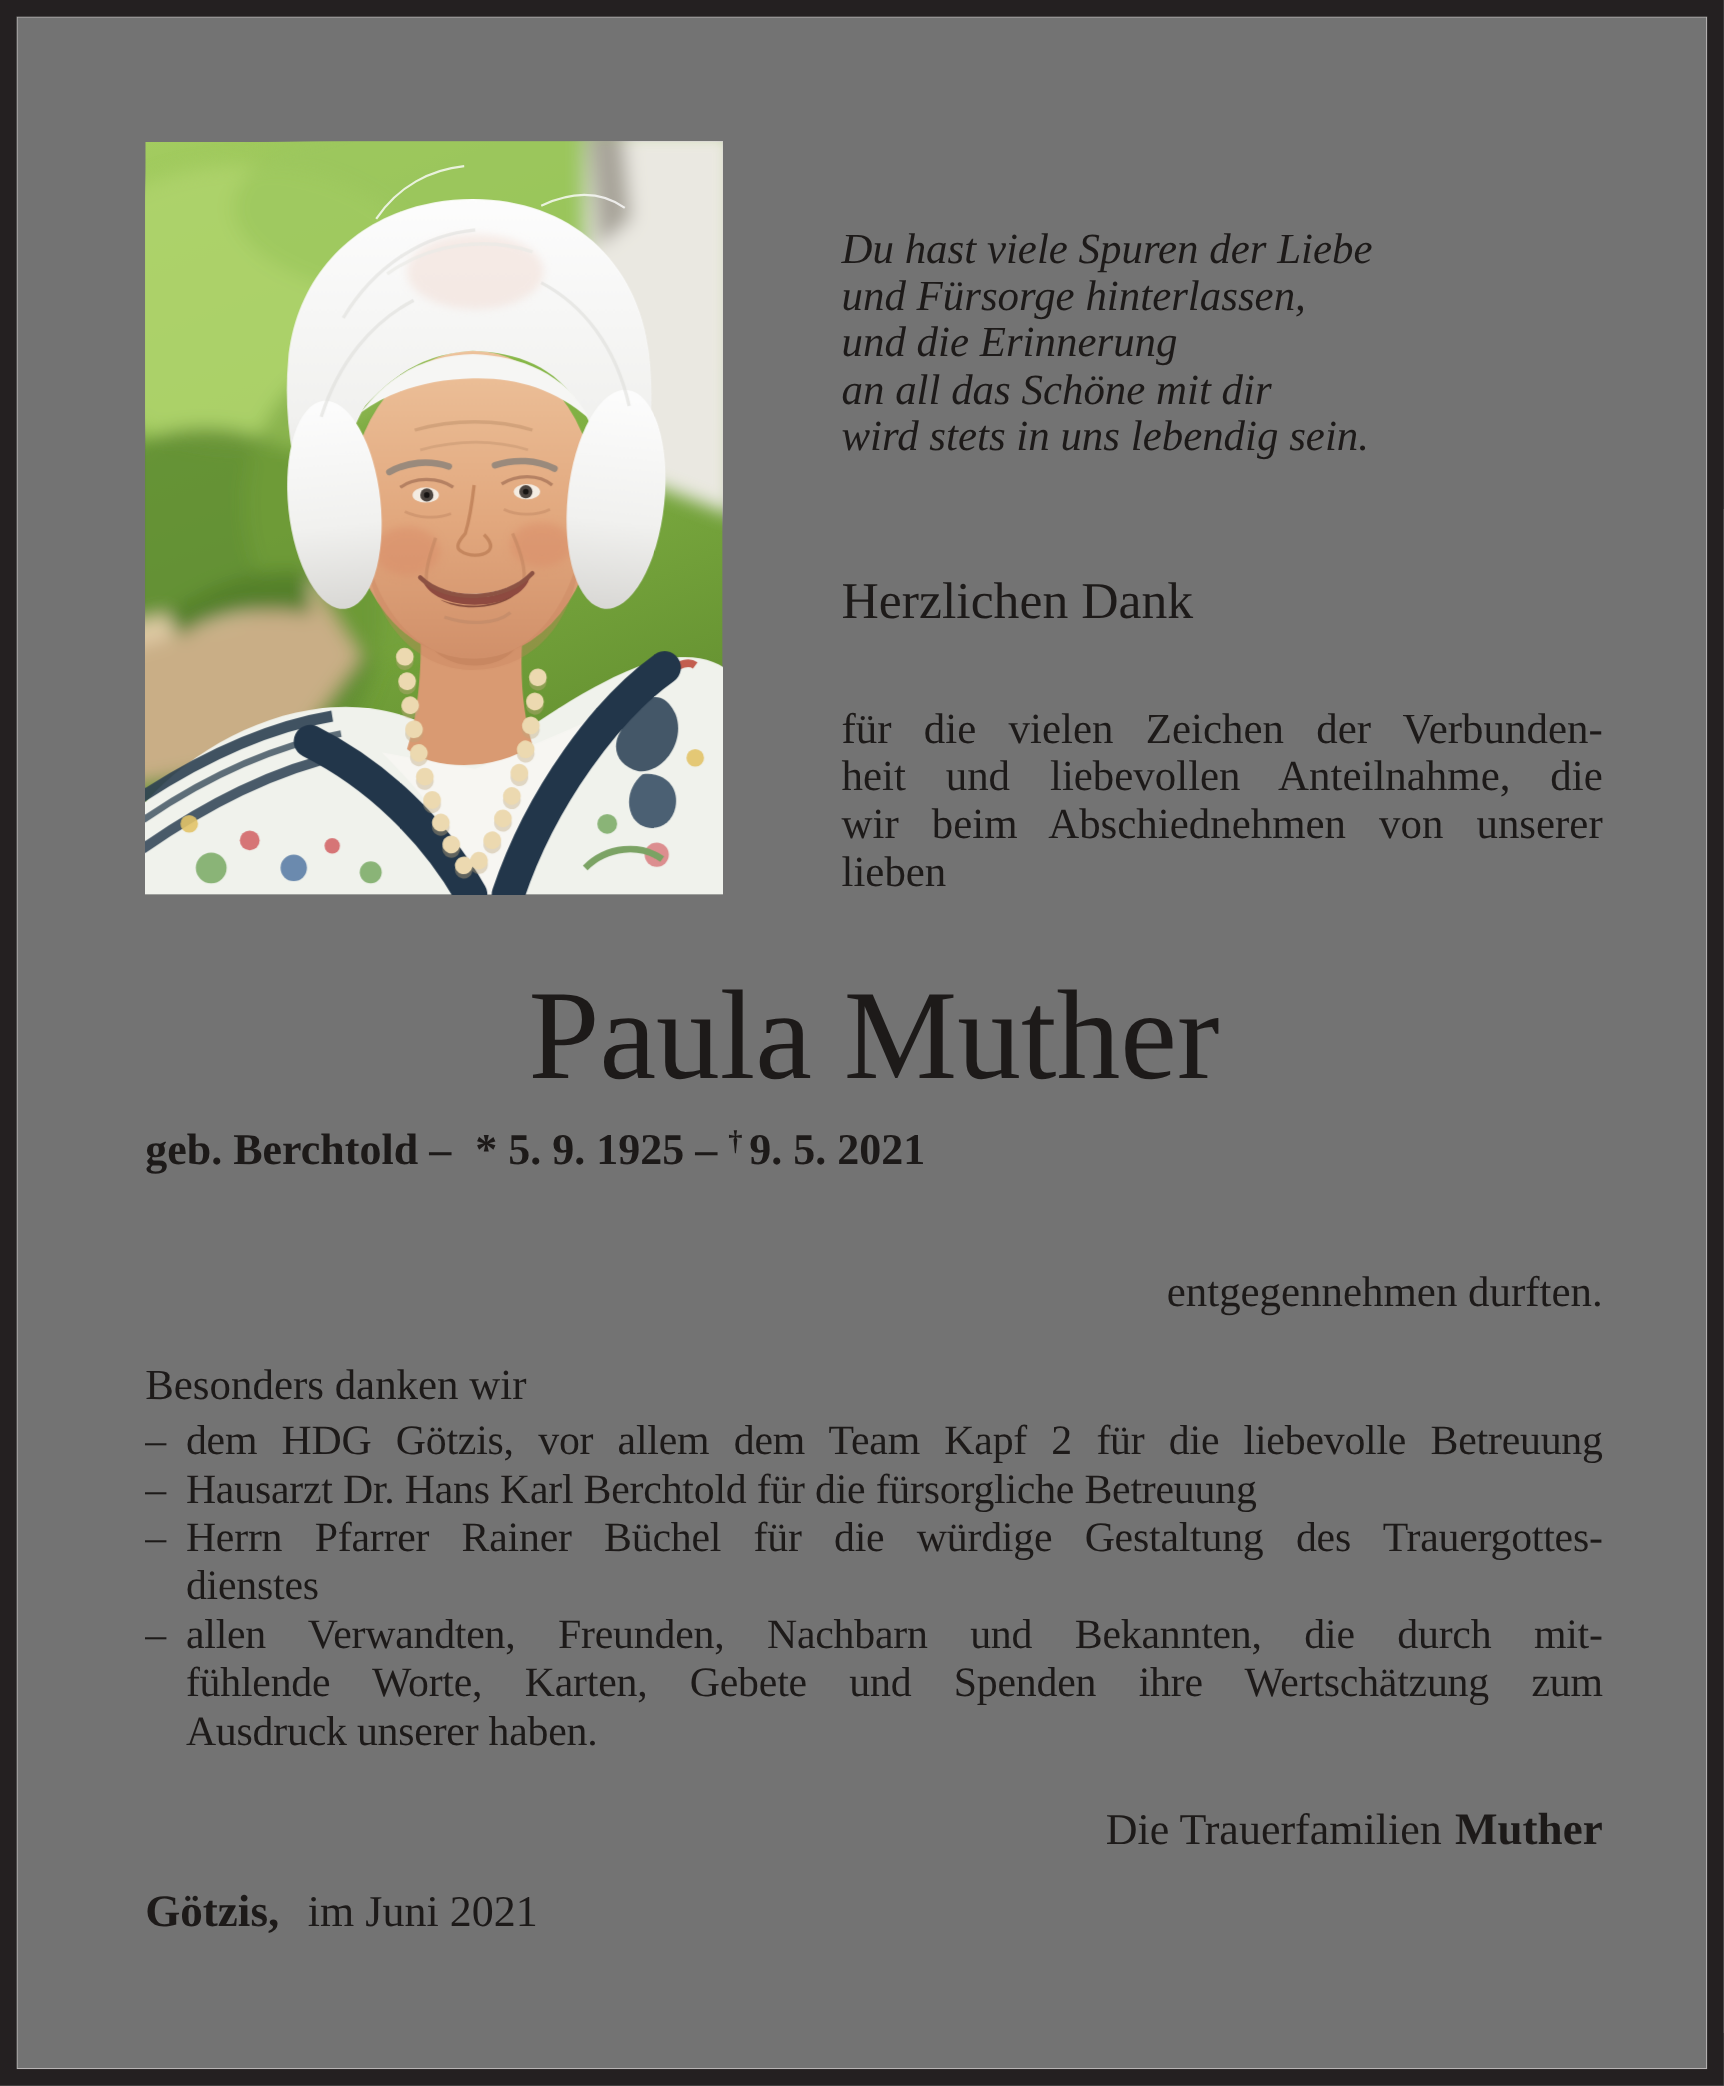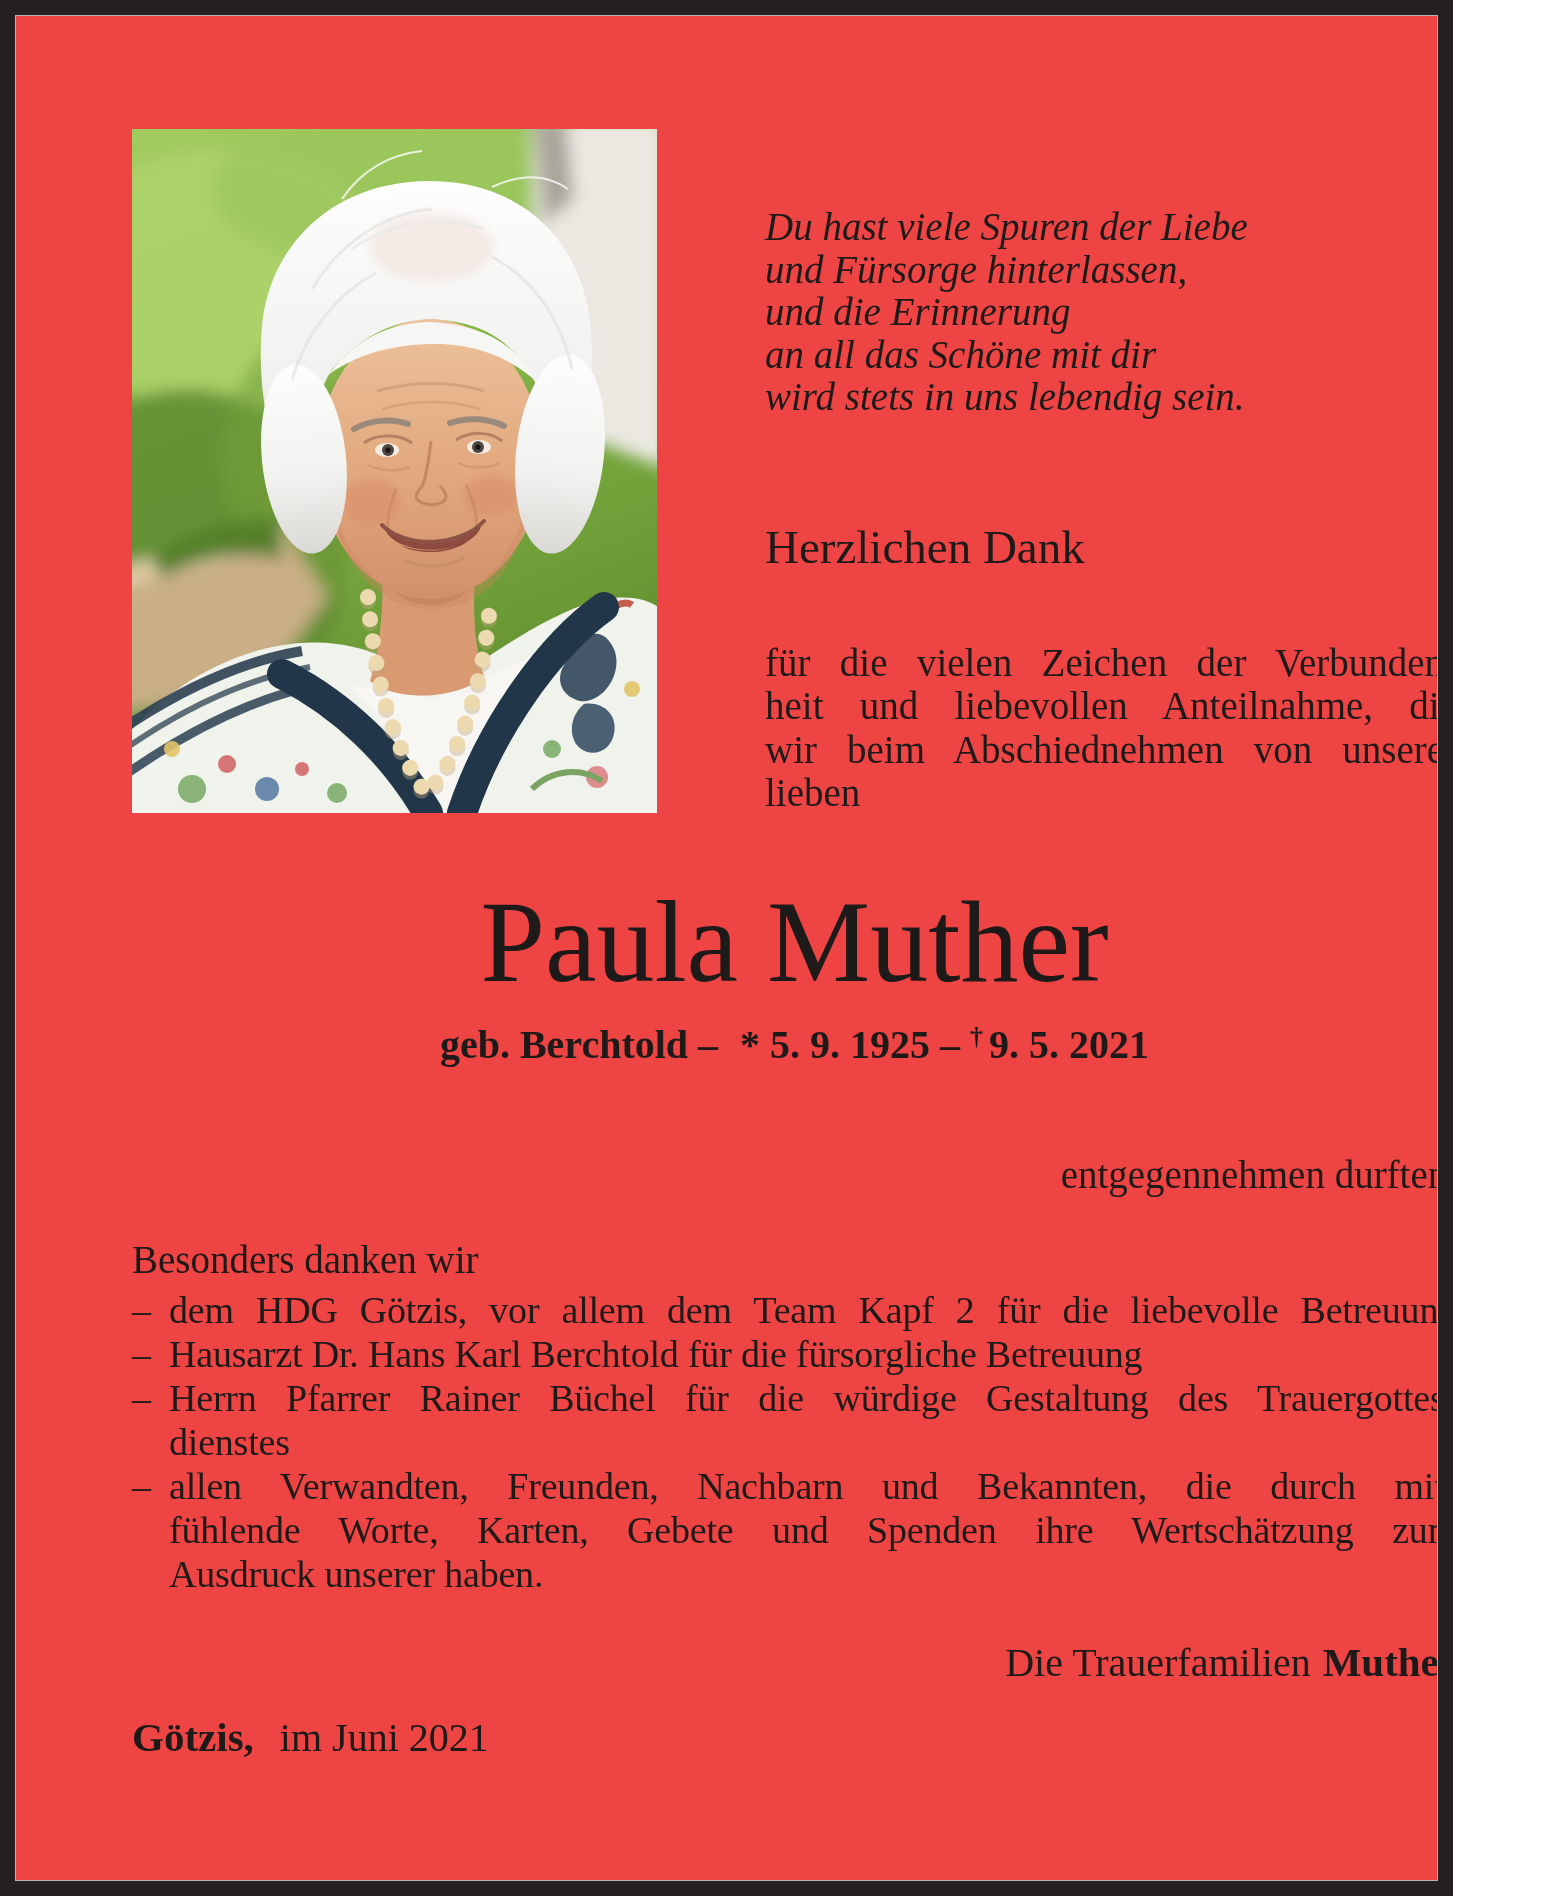--- a/index.html
+++ b/index.html
@@ -1,18 +1,18 @@
 <!DOCTYPE html>
 <html lang="de"><head>
 <meta charset="utf-8">
 <style>
   html,body { margin:0; padding:0; background:#ffffff; }
   .page {
-    position:relative; width:1453px; height:1896px;
-    background:#ef4444; overflow:hidden;
+    position:relative; width:1567px; height:1896px;
+    background:#737373; overflow:hidden;
     font-family:"Liberation Serif","DejaVu Serif",serif;
     color:#1d1a19;
   }
   .frame {
     position:absolute; inset:0; z-index:50; pointer-events:none;
     border:15px solid #242021;
     box-shadow: inset 0 0 0 1px #b8b4b4;
   }
   .photo {
     position:absolute; left:132px; top:129px; width:525px; height:684px;
@@ -31,21 +31,21 @@
     font-size:39px; line-height:43.4px;
   }
   .just { text-align:justify; text-align-last:justify; }
   .name {
     position:absolute; left:132px; top:884px; width:1325px; margin:0;
     font-size:116px; font-weight:normal; line-height:1;
     text-align:center; white-space:nowrap;
   }
   .dates {
     position:absolute; left:132px; top:1021px; width:1325px;
-    font-size:40px; font-weight:bold; text-align:center; white-space:nowrap;
+    font-size:40px; font-weight:bold; text-align:left; white-space:nowrap;
   }
   .dates .sep   { margin:0 10px 0 12px; }
   .dates .sym-star { font-size:40px; }
   .dates .gap   { margin-right:10px; }
   .dates .sym-dagger { font-size:26px; vertical-align:13px; margin:0 6px 0 10px; }
   .receipt {
     position:absolute; left:132px; top:1152px; width:1325px;
     font-size:39px; line-height:45px;text-align:right;
   }
   .intro {

